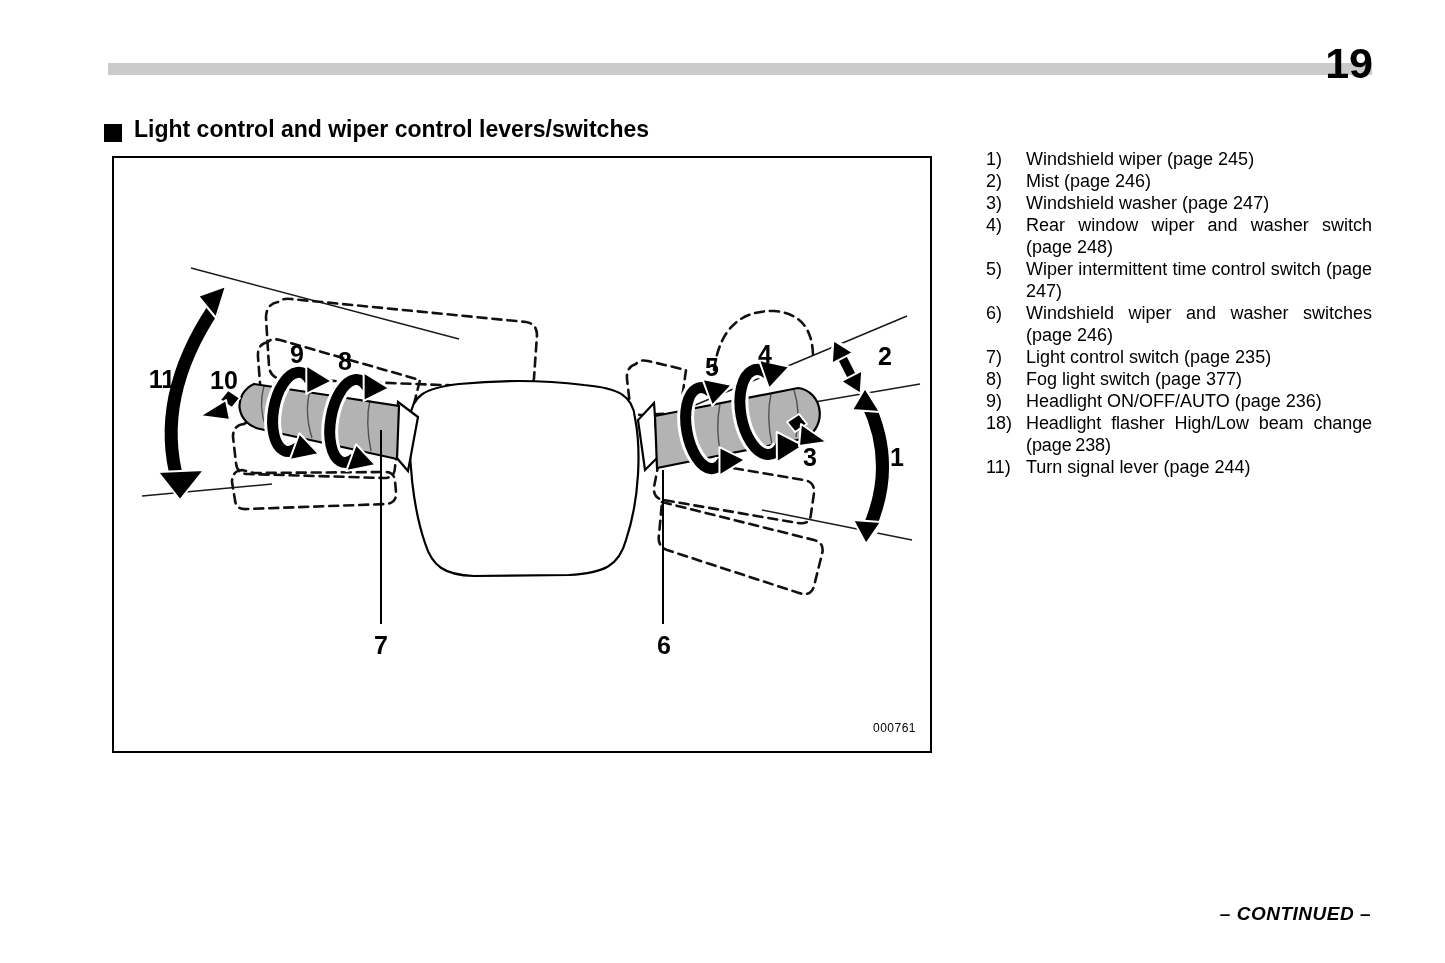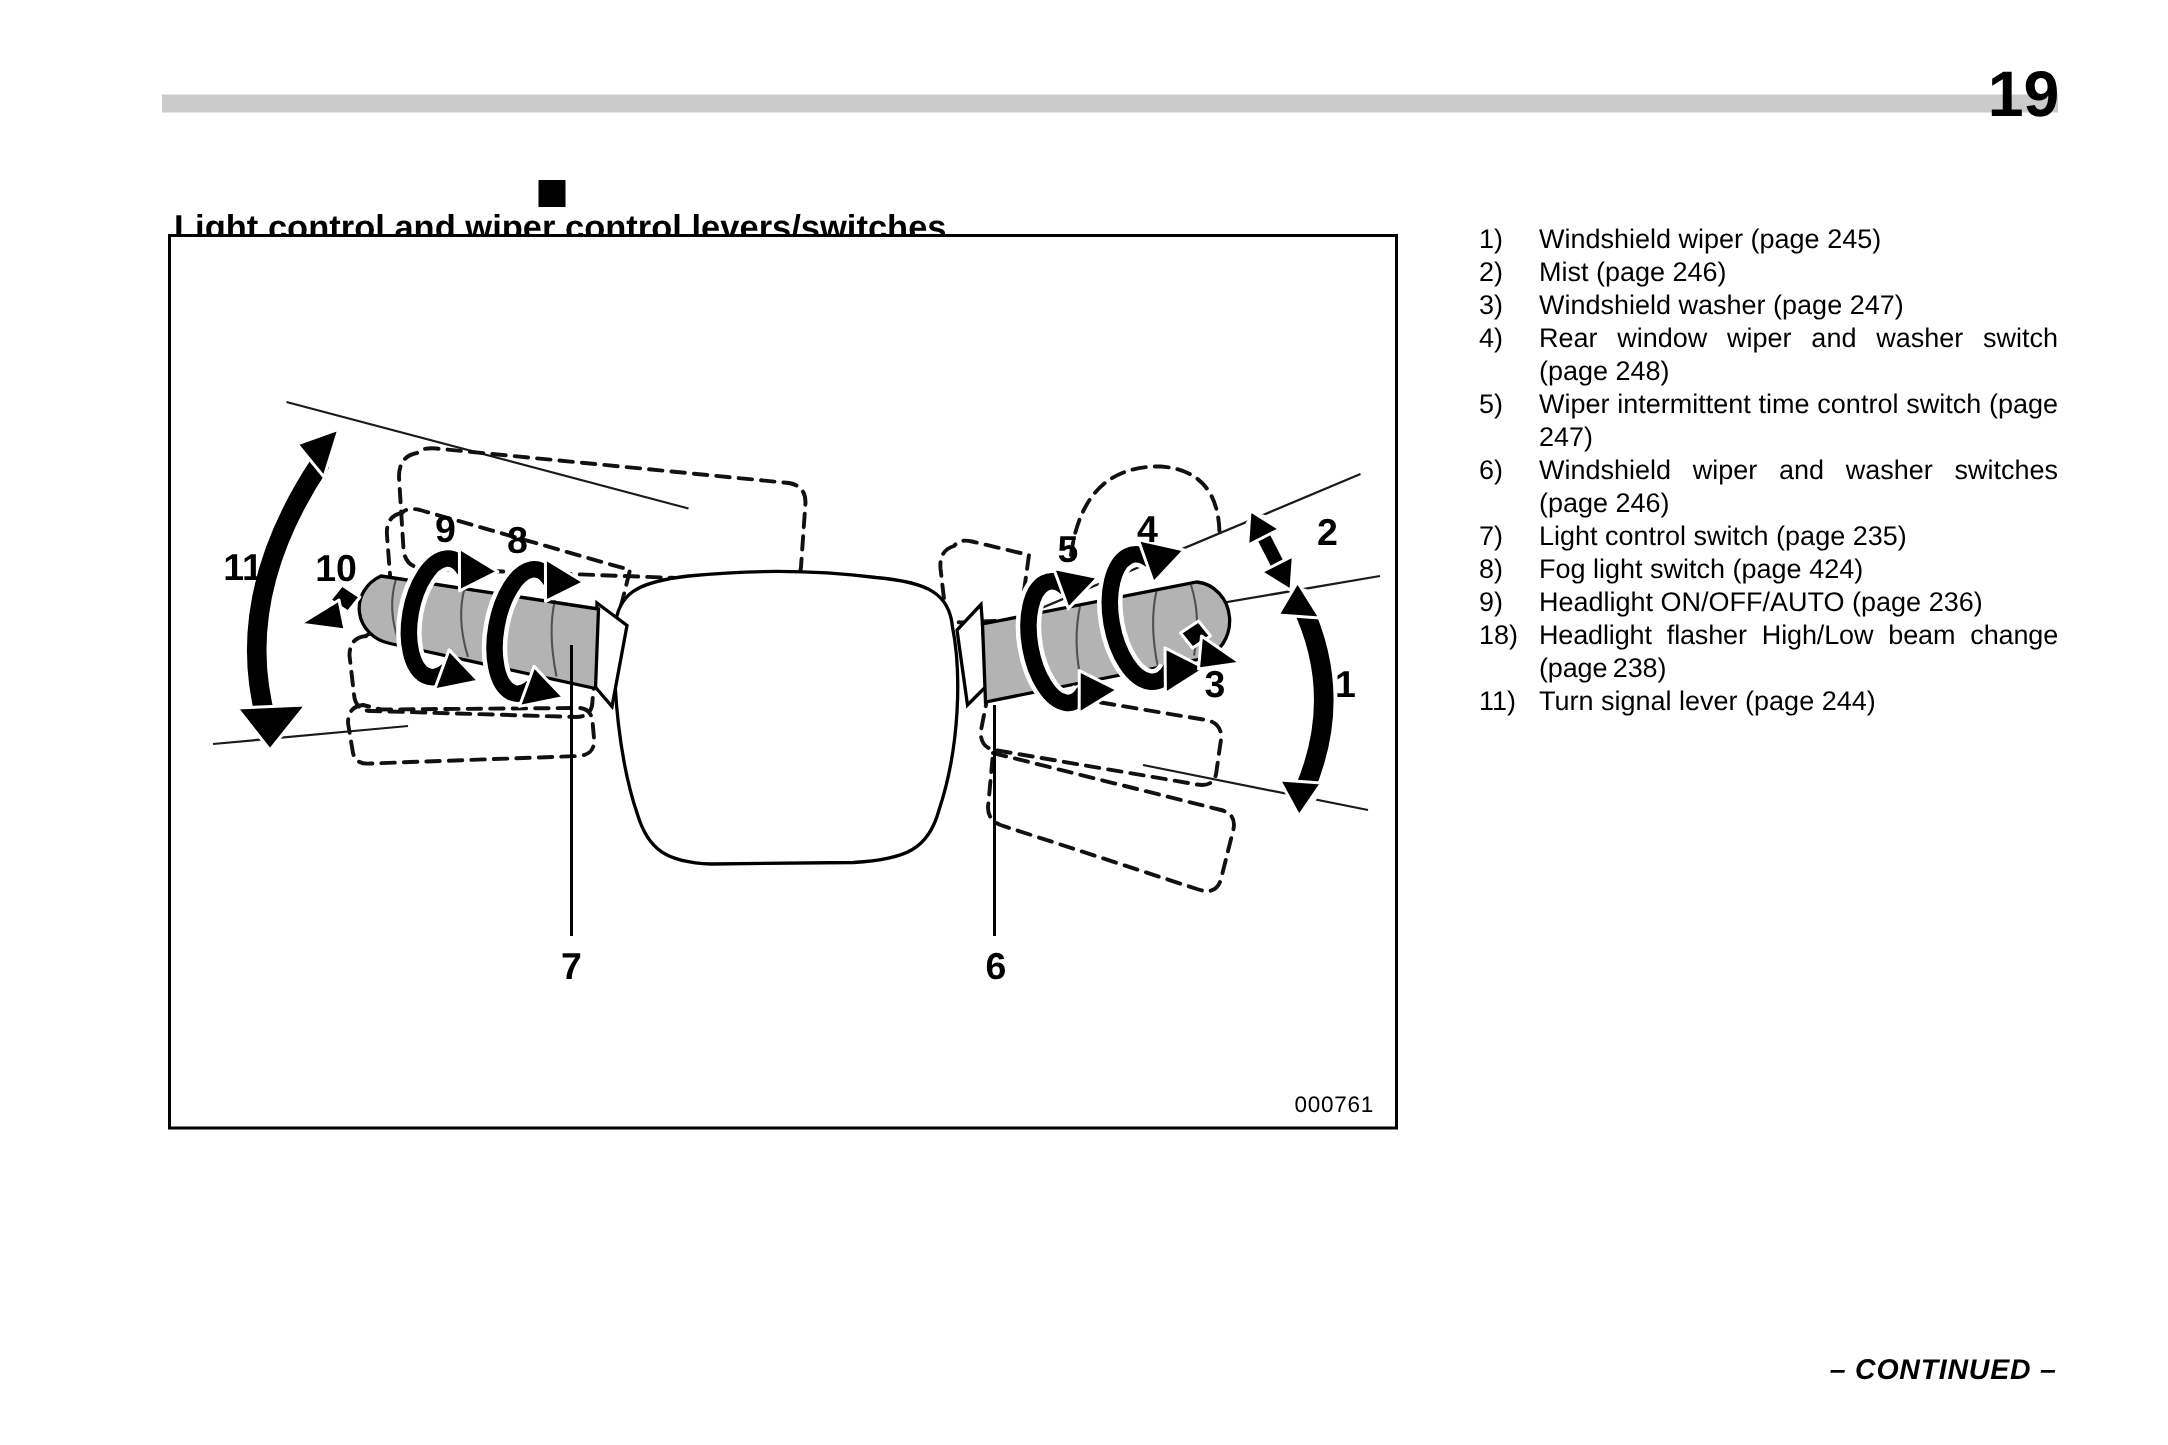--- a/index.html
+++ b/index.html
@@ -4,28 +4,28 @@
 <style>
   html,body{margin:0;padding:0;background:#ffffff;}
   body{
     width:1445px;height:963px;position:relative;overflow:hidden;
     font-family:"Liberation Sans","DejaVu Sans",sans-serif;color:#000;
   }
   
   .graybar{position:absolute;left:108px;top:63px;width:1264px;height:12px;background:var(--bar,#cbcbcb);}
   .pagenum{position:absolute;top:42px;right:72px;font-size:43px;font-weight:bold;line-height:1;}
   
-  .heading{position:absolute;left:116px;top:116px;display:flex;align-items:center;flex-direction:column;}
+  .heading{position:absolute;left:104px;top:116px;display:flex;align-items:flex-end;}
   .bullet{width:18px;height:18px;background:#000;margin-top:4px;margin-right:12px;flex:0 0 auto;}
   .heading h1{margin:0;font-size:23px;font-weight:bold;line-height:26px;}
   
   .figure{position:absolute;left:112px;top:156px;width:816px;height:593px;border:2px solid #000;background:#fff;}
   .figure svg{position:absolute;left:0;top:0;}
   .callout{position:absolute;transform:translate(-50%,-50%);font-size:25px;font-weight:bold;line-height:1;white-space:nowrap;}
-  .figcode{position:absolute;right:14px;bottom:6px;font-size:15px;letter-spacing:.5px;}
+  .figcode{position:absolute;right:14px;bottom:16px;font-size:12px;letter-spacing:.5px;}
   
   .thin{stroke:#1a1a1a;stroke-width:1.5;fill:none;}
   .dash{stroke:#111;stroke-width:2.6;fill:none;stroke-dasharray:9 6;stroke-linejoin:round;stroke-linecap:round;}
   .outline{fill:#fff;stroke:#000;stroke-width:2.2;}
   .lever{fill:var(--lever,#b3b3b3);stroke:#000;stroke-width:2.2;}
   .seg{stroke:#000;stroke-width:1.4;fill:none;opacity:.55;}
   .case{fill:none;stroke:#fff;stroke-width:20;stroke-linecap:round;}
   .arrowbody{fill:none;stroke:#000;stroke-width:13;}
   .arrowbody2{fill:none;stroke:#000;stroke-width:9;}
   .blk{fill:#000;stroke:#fff;stroke-width:2;stroke-linejoin:round;}
@@ -194,21 +194,21 @@
   <div class="li">
     <span class="num">6)</span>
     <span class="txt">Windshield wiper and washer switches (page 246)</span>
   </div>
   <div class="li">
     <span class="num">7)</span>
     <span class="txt">Light control switch (page 235)</span>
   </div>
   <div class="li">
     <span class="num">8)</span>
-    <span class="txt">Fog light switch (page 424)</span>
+    <span class="txt">Fog light switch (page 377)</span>
   </div>
   <div class="li">
     <span class="num">9)</span>
     <span class="txt">Headlight ON/OFF/AUTO (page 236)</span>
   </div>
   <div class="li">
     <span class="num">18)</span>
     <span class="txt tight">Headlight flasher High/Low beam change (page 238)</span>
   </div>
   <div class="li">

